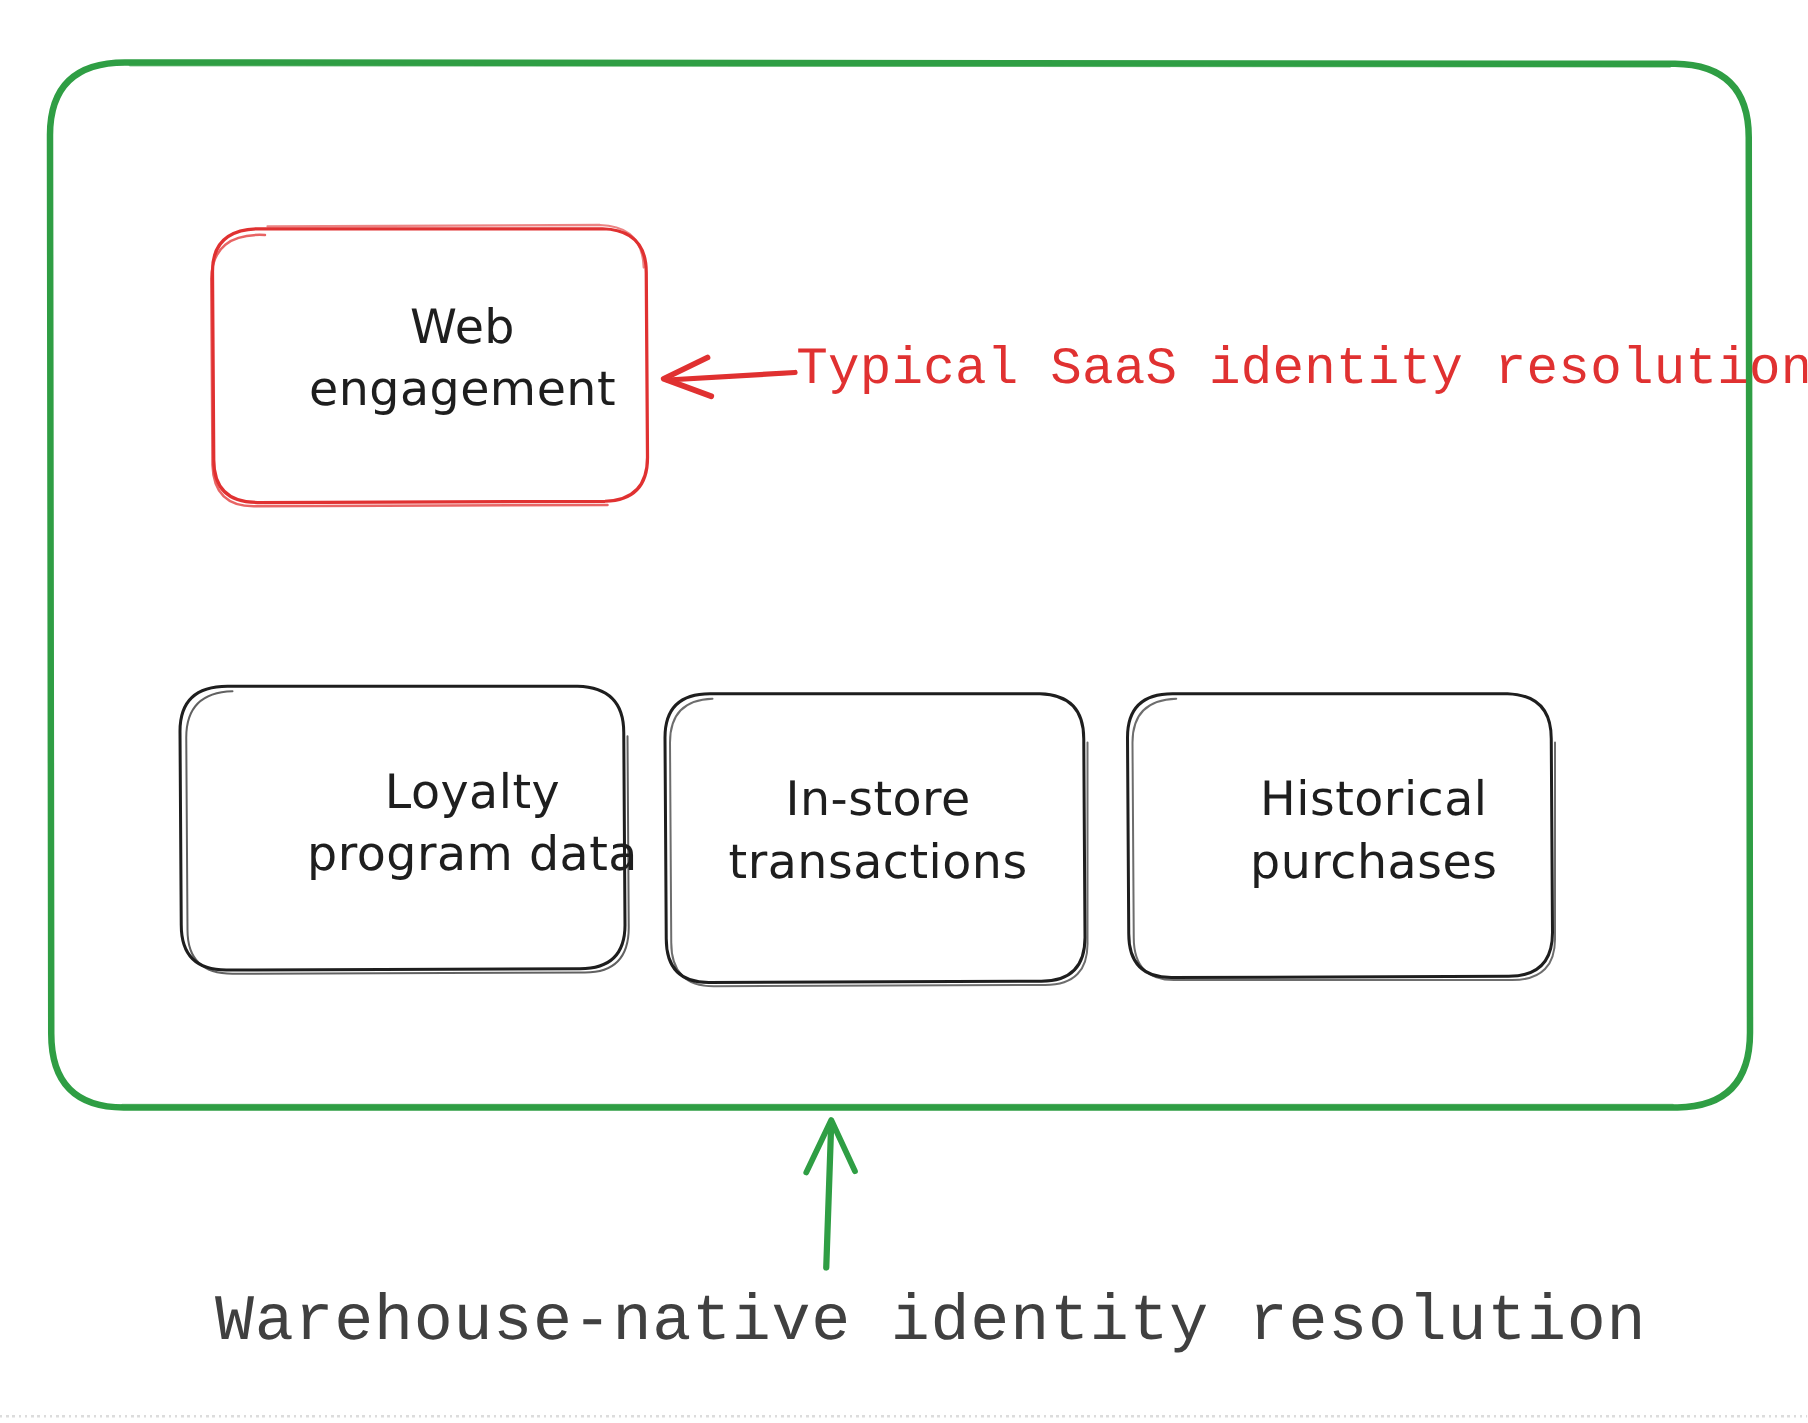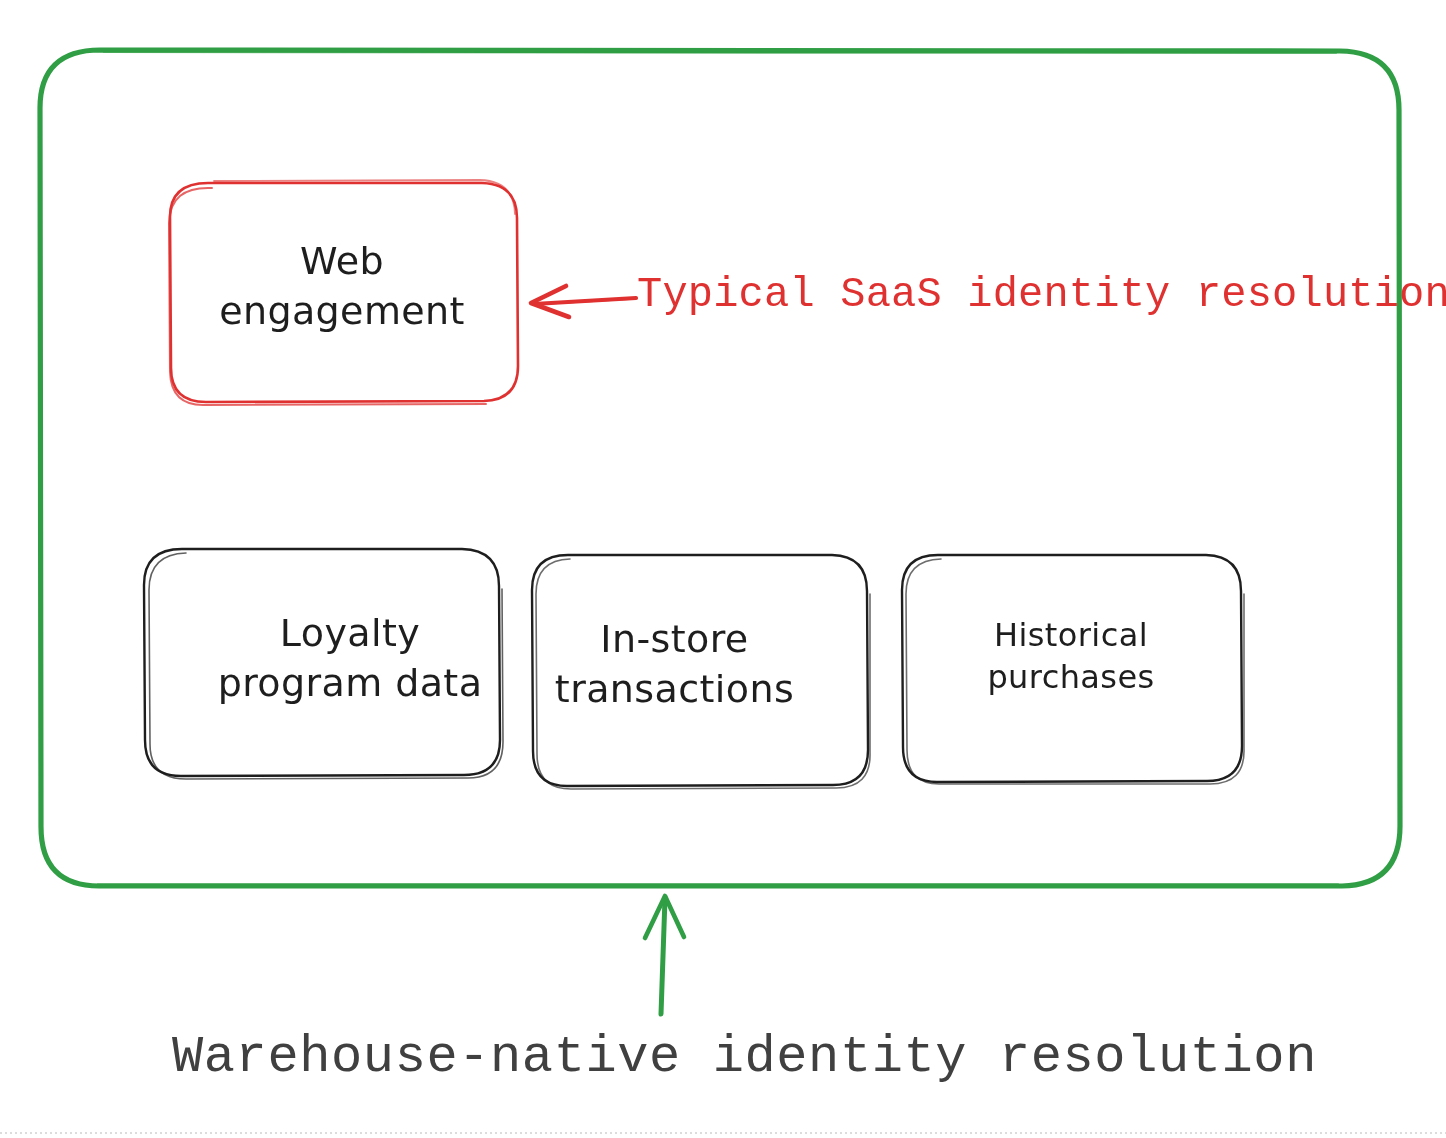--- a/index.html
+++ b/index.html
@@ -28,20 +28,21 @@
   .node-label {
     position: absolute;
     text-align: center;
     font-family: "DejaVu Sans", sans-serif;
     font-weight: 400;
     color: #1e1e1e;
     line-height: 1.32;
     letter-spacing: 0.4px;
     white-space: pre-line;
     user-select: none;
+    margin-left: 28px;
   }
   
   .box-web {
     left: 172px;
     top: 236px;
     width: 340px;
     font-size: 38px;
   }
   .box-loyalty {
     left: 146px;
@@ -52,21 +53,21 @@
   .box-instore {
     left: 534px;
     top: 614px;
     width: 281px;
     font-size: 38px;
   }
   .box-historical {
     left: 902px;
     top: 614px;
     width: 338px;
-    font-size: 32px;
+    font-size: 38px;
   }
   
   .annot {
     position: absolute;
     font-family: Liberation Mono, monospace;
     user-select: none;
     white-space: nowrap;
   }
   .annot-red {
     left: 637px;

